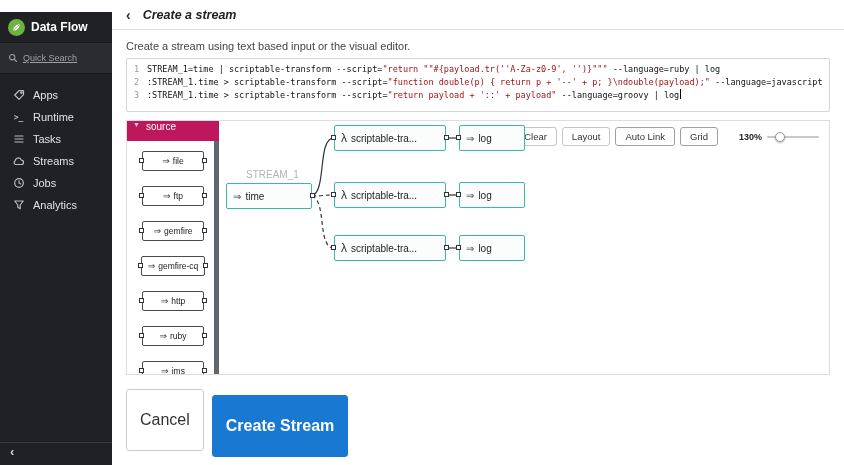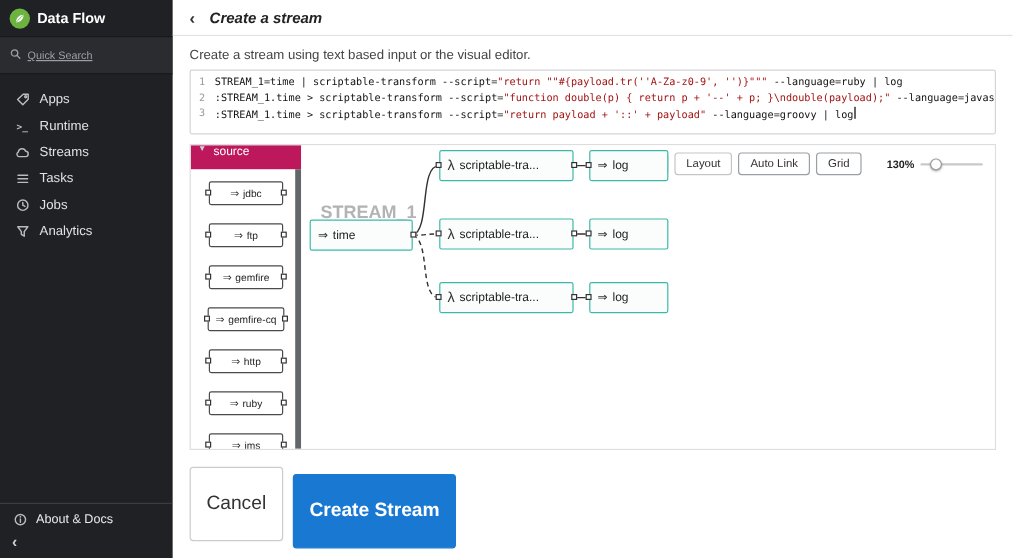--- a/index.html
+++ b/index.html
@@ -1,21 +1,21 @@
 <!DOCTYPE html>
 <html><head>
 <meta charset="utf-8">
 <style>
   *{margin:0;padding:0;box-sizing:border-box;}
   html,body{width:844px;height:465px;overflow:hidden;}
   body{font-family:"Liberation Sans",sans-serif;background:#fff;}
   .app{display:flex;width:844px;height:465px;}
 
   
-  .sidebar{width:144px;background:#202124;color:#e8eaed;display:flex;flex-direction:column;flex-shrink:0;}
+  .sidebar{width:112px;background:#202124;color:#e8eaed;display:flex;flex-direction:column;flex-shrink:0;margin-top:12px;}
   .brand{display:flex;align-items:center;gap:6px;padding:0 8px;height:30px;}
   .logo{width:17px;height:17px;border-radius:50%;background:#6db33f;display:flex;align-items:center;justify-content:center;flex-shrink:0;}
   .brand-text{font-size:12px;font-weight:bold;color:#fff;white-space:nowrap;}
   .search{display:flex;align-items:center;gap:5px;padding:6px 8px;background:#2a2c2f;border-top:1px solid #17181a;border-bottom:1px solid #17181a;cursor:text;}
   .search-text{font-size:9px;color:#9aa0a6;text-decoration:underline;}
   nav{padding-top:10px;flex:1;}
   .nav-item{display:flex;align-items:center;gap:8px;padding:5px 12px;font-size:11px;color:#dfe1e4;cursor:pointer;}
   .nav-icon{width:13px;height:12px;display:inline-flex;align-items:center;justify-content:center;flex-shrink:0;}
   .mono-ic{font-family:"DejaVu Sans Mono",monospace;font-size:8px;color:#b8bcc0;font-weight:bold;}
   .sidebar-footer{border-top:1px solid #3a3d40;padding-bottom:2px;}
@@ -44,21 +44,21 @@
   .tri{font-size:7px;color:#d0d3d6;}
   #palette-items{flex:1;display:flex;flex-direction:column;align-items:center;gap:15px;padding-top:10px;}
   .pal-item{position:relative;display:flex;align-items:center;gap:3px;justify-content:center;border:1px solid #4a4a4a;background:#fff;height:20px;min-width:62px;padding:0 6px;font-size:8.5px;color:#222;border-radius:2px;cursor:grab;}
   .pal-icon{font-size:9px;color:#333;}
   .palette-scrollbar{position:absolute;right:0;top:20px;bottom:0;width:5px;background:#63676b;cursor:pointer;}
 
   .canvas{flex:1;position:relative;background:#fff;overflow:hidden;}
   #links{position:absolute;left:0;top:0;width:100%;height:100%;}
   .link{fill:none;stroke:#333;stroke-width:1.2;}
   .link.dashed{stroke-dasharray:4 3;}
-  .stream-label{position:absolute;left:16px;top:48px;font-size:15px;color:#b3b3b3;font-weight:bold;}
+  .stream-label{position:absolute;left:27px;top:48px;font-size:10px;color:#b3b3b3;}
   .node{position:absolute;display:flex;align-items:center;gap:4px;border:1.5px solid #3cb8a8;background:#fbfdfd;border-radius:2px;font-size:10px;color:#222;padding:0 6px;cursor:move;}
   .node-icon{font-size:10px;color:#333;flex-shrink:0;}
   .proc .node-icon{font-size:12px;line-height:1;}
   .node-label{white-space:nowrap;overflow:hidden;text-overflow:ellipsis;}
   .port{position:absolute;width:5px;height:5px;background:#fff;border:1px solid #333;}
   .p-left,.pl-l{left:-4px;top:50%;margin-top:-3px;}
   .p-right,.pl-r{right:-4px;top:50%;margin-top:-3px;}
 
   
   .canvas-toolbar{position:absolute;top:6px;right:10px;display:flex;align-items:center;gap:5px;}
@@ -110,63 +110,53 @@
           <span class="nav-label">Apps</span>
         </div>
         <div class="nav-item">
           <span class="nav-icon">
             <span class="mono-ic">&gt;_</span>
           </span>
           <span class="nav-label">Runtime</span>
         </div>
         <div class="nav-item">
           <span class="nav-icon">
+            <svg width="12" height="12" viewBox="0 0 12 12" fill="none" stroke="#b8bcc0" stroke-width="1.2" stroke-linecap="round">
+              <path d="M2,3 H10 M2,6 H10 M2,9 H10"></path>
+            </svg>
+          </span>
+          <span class="nav-label">Tasks</span>
+        </div>
+        <div class="nav-item">
+          <span class="nav-icon">
             <svg width="13" height="12" viewBox="0 0 13 12" fill="none" stroke="#b8bcc0" stroke-width="1.2" stroke-linejoin="round">
               <path d="M3.6,9.5 h5.6 a2.2,2.2 0 0 0 0.2,-4.4 a3.2,3.2 0 0 0 -6.2,0.7 a2,2 0 0 0 0.4,3.7 z"></path>
             </svg>
           </span>
           <span class="nav-label">Streams</span>
-        </div>
-        <div class="nav-item">
-          <span class="nav-icon">
-            <svg width="12" height="12" viewBox="0 0 12 12" fill="none" stroke="#b8bcc0" stroke-width="1.2" stroke-linecap="round">
-              <path d="M2,3 H10 M2,6 H10 M2,9 H10"></path>
-            </svg>
-          </span>
-          <span class="nav-label">Tasks</span>
         </div>
         <div class="nav-item">
           <span class="nav-icon">
             <svg width="12" height="12" viewBox="0 0 12 12" fill="none" stroke="#b8bcc0" stroke-width="1.2" stroke-linecap="round">
               <circle cx="6" cy="6" r="4.3"></circle>
               <path d="M6,3.8 V6 L7.8,7"></path>
             </svg>
           </span>
           <span class="nav-label">Jobs</span>
         </div>
         <div class="nav-item">
           <span class="nav-icon">
             <svg width="12" height="12" viewBox="0 0 12 12" fill="none" stroke="#b8bcc0" stroke-width="1.2" stroke-linejoin="round">
               <path d="M1.8,2 H10.2 L7.2,6 V9.8 L4.8,8.3 V6 Z"></path>
             </svg>
           </span>
           <span class="nav-label">Analytics</span>
         </div>
       </nav>
     <div class="sidebar-footer">
-      <div class="about">
-        <span class="nav-icon">
-          <svg width="12" height="12" viewBox="0 0 12 12" fill="none" stroke="#b8bcc0" stroke-width="1.2" stroke-linecap="round">
-              <circle cx="6" cy="6" r="4.3"></circle>
-              <path d="M6,5.5 V8.3"></path>
-              <circle cx="6" cy="3.7" r="0.7" fill="#b8bcc0" stroke="none"></circle>
-            </svg>
-        </span>
-        <span>About &amp; Docs</span>
-      </div>
       <div class="collapse">‹</div>
     </div>
   </aside>
 
   <main>
     <header>
       <span class="back">‹</span>
       <h1>Create a stream</h1>
     </header>
 
@@ -190,21 +180,21 @@
     <div class="designer">
       <div class="palette">
         <div class="palette-header">
           <span class="tri">▼</span>
           <span>source</span>
         </div>
         <div id="palette-items">
             <div class="pal-item">
               <span class="port pl-l"></span>
               <span class="pal-icon">⇒</span>
-              <span class="pal-label">jdbc</span>
+              <span class="pal-label">file</span>
               <span class="port pl-r"></span>
             </div>
             <div class="pal-item">
               <span class="port pl-l"></span>
               <span class="pal-icon">⇒</span>
               <span class="pal-label">ftp</span>
               <span class="port pl-r"></span>
             </div>
             <div class="pal-item">
               <span class="port pl-l"></span>

